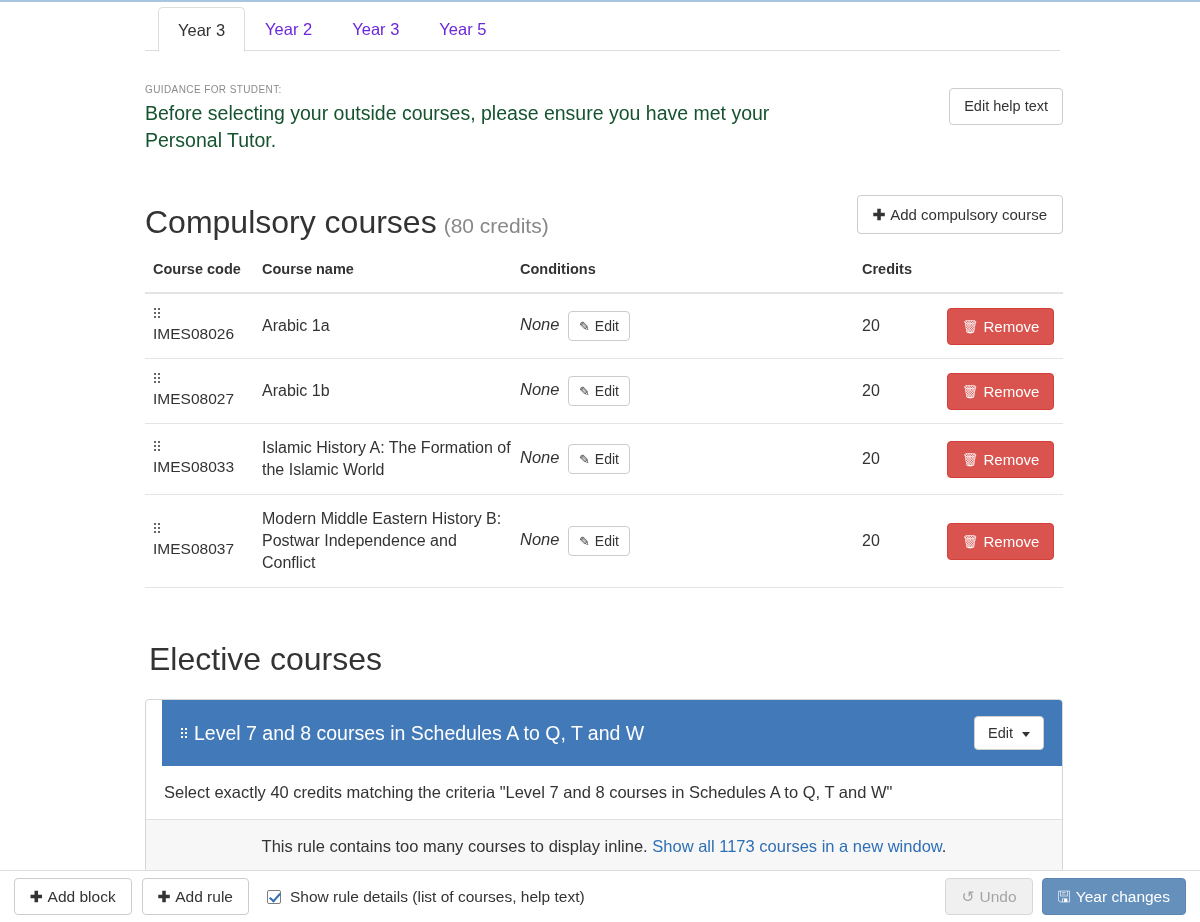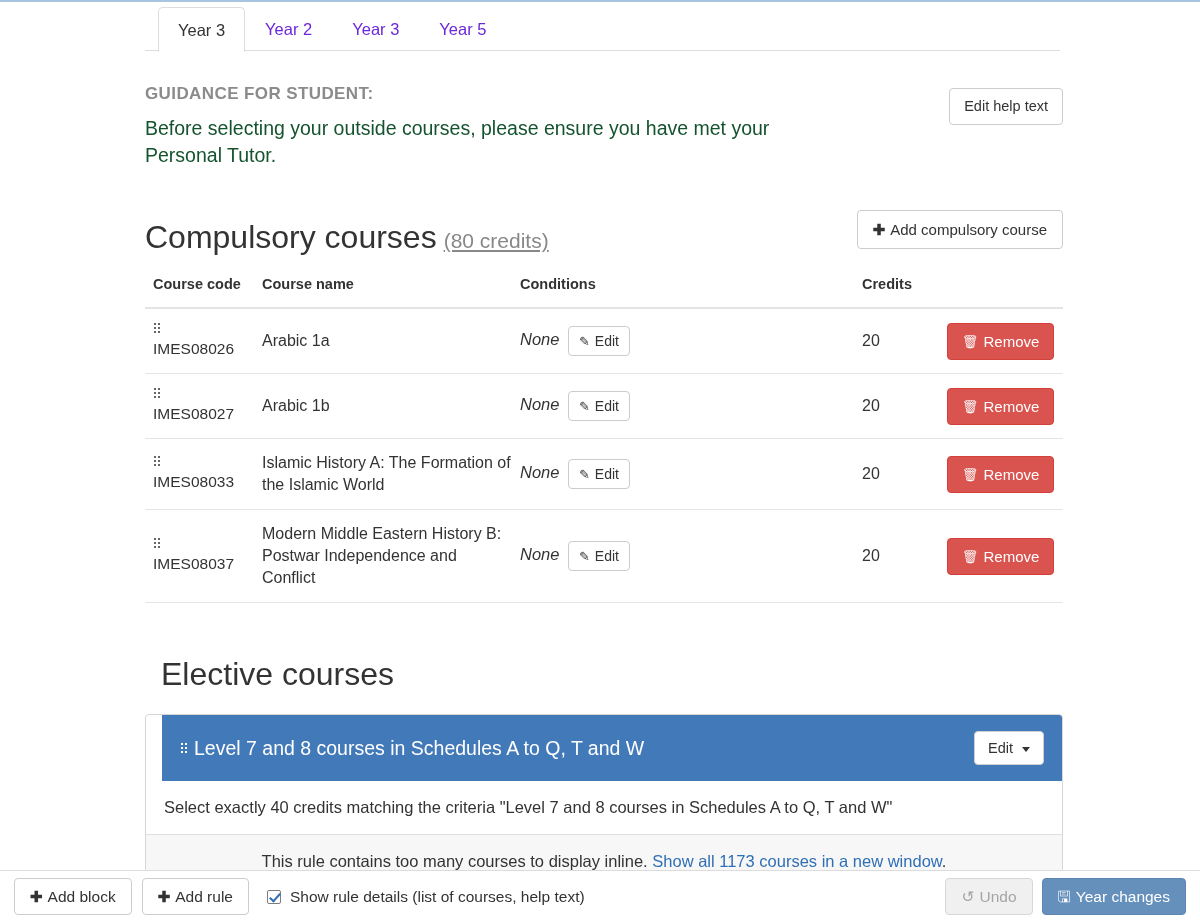--- a/index.html
+++ b/index.html
@@ -51,22 +51,22 @@
     margin-bottom: -1px;
     z-index: 2;
   }
 
   
   .content { position: absolute; left: 145px; top: 51px; width: 918px; }
 
   .guidance-row { display: flex; align-items: flex-start; padding-top: 33px; }
   .guidance-block { flex: 1 1 auto; max-width: 700px; }
   .guidance-label {
-    font-size: 17px; font-weight: bold; letter-spacing: .4px;
-    color: #8b8b8b; text-transform: uppercase; margin-bottom: 11px;
+    font-size: 10px; font-weight: normal; letter-spacing: .4px;
+    color: #8b8b8b; text-transform: uppercase; margin-bottom: 5px;
   }
   .guidance-text {
     font-size: 19.5px; line-height: 27px; color: #14532d; font-weight: 400;
   }
   .btn {
     display: inline-flex; align-items: center; justify-content: flex-start;
     gap: 5px;
     font-family: "Liberation Sans", sans-serif;
     font-size: 14.5px; line-height: 1;
     padding: 9px 13px;
@@ -74,21 +74,21 @@
     background: #ffffff; color: #333333;
     cursor: pointer; white-space: nowrap;
   }
   .btn-help { margin-left: auto; margin-top: 4px; padding: 10px 14px; }
 
   
   .section-head { display: flex; align-items: flex-end; margin-top: 41px; }
   .h2 {
     font-size: 32px; font-weight: 400; color: #333; line-height: 1; margin: 0;
   }
-  .h2 .credits { font-size: 21px; color: #888888; margin-left: 7px; text-decoration: underline; }
+  .h2 .credits { font-size: 21px; color: #888888; margin-left: 7px; }
   .btn-add-comp { margin-left: auto; padding: 11px 15px; font-size: 15px; margin-bottom: 4px;}
   .plus { font-weight: bold; font-size: 15px; }
 
   
   table.courses { width: 918px; border-collapse: collapse; margin-top: 22px; }
   table.courses th {
     text-align: left; font-size: 14.5px; font-weight: bold; color: #333;
     padding: 0 8px 13px 0; vertical-align: top; line-height: 19px;
     border-bottom: 2px solid #e4e4e4;
   }
@@ -124,21 +124,21 @@
   .pencil { display: inline-block; transform: rotate(0deg); font-size: 13px; }
 
   .btn-remove {
     background: #d9534f; border-color: #d43f3a; color: #ffffff;
     padding: 10px 14px; font-size: 15px; border-radius: 4px;
   }
   .trash { font-size: 13px; }
   .credits-cell { font-size: 16px; }
 
   
-  .h2-elective { font-size: 32px; font-weight: 400; color: #333; margin: 55px 0 0 16px; line-height: 1; }
+  .h2-elective { font-size: 32px; font-weight: 400; color: #333; margin: 55px 0 0 4px; line-height: 1; }
 
   .panel { margin-top: 24px; border: 1px solid #d6d6d6; border-radius: 4px; overflow: hidden; }
   .panel-head {
     background: #4279b8; color: #ffffff; padding: 16px 18px;
     display: flex; align-items: center; min-height: 61px; margin-left: 16px;
   }
   .panel-title { font-size: 19.5px; font-weight: 400; }
   .btn-panel-edit {
     margin-left: auto; padding: 8px 13px; font-size: 14.5px;
     background: #fff; border: 1px solid #cfcfcf; color: #333; border-radius: 4px;

